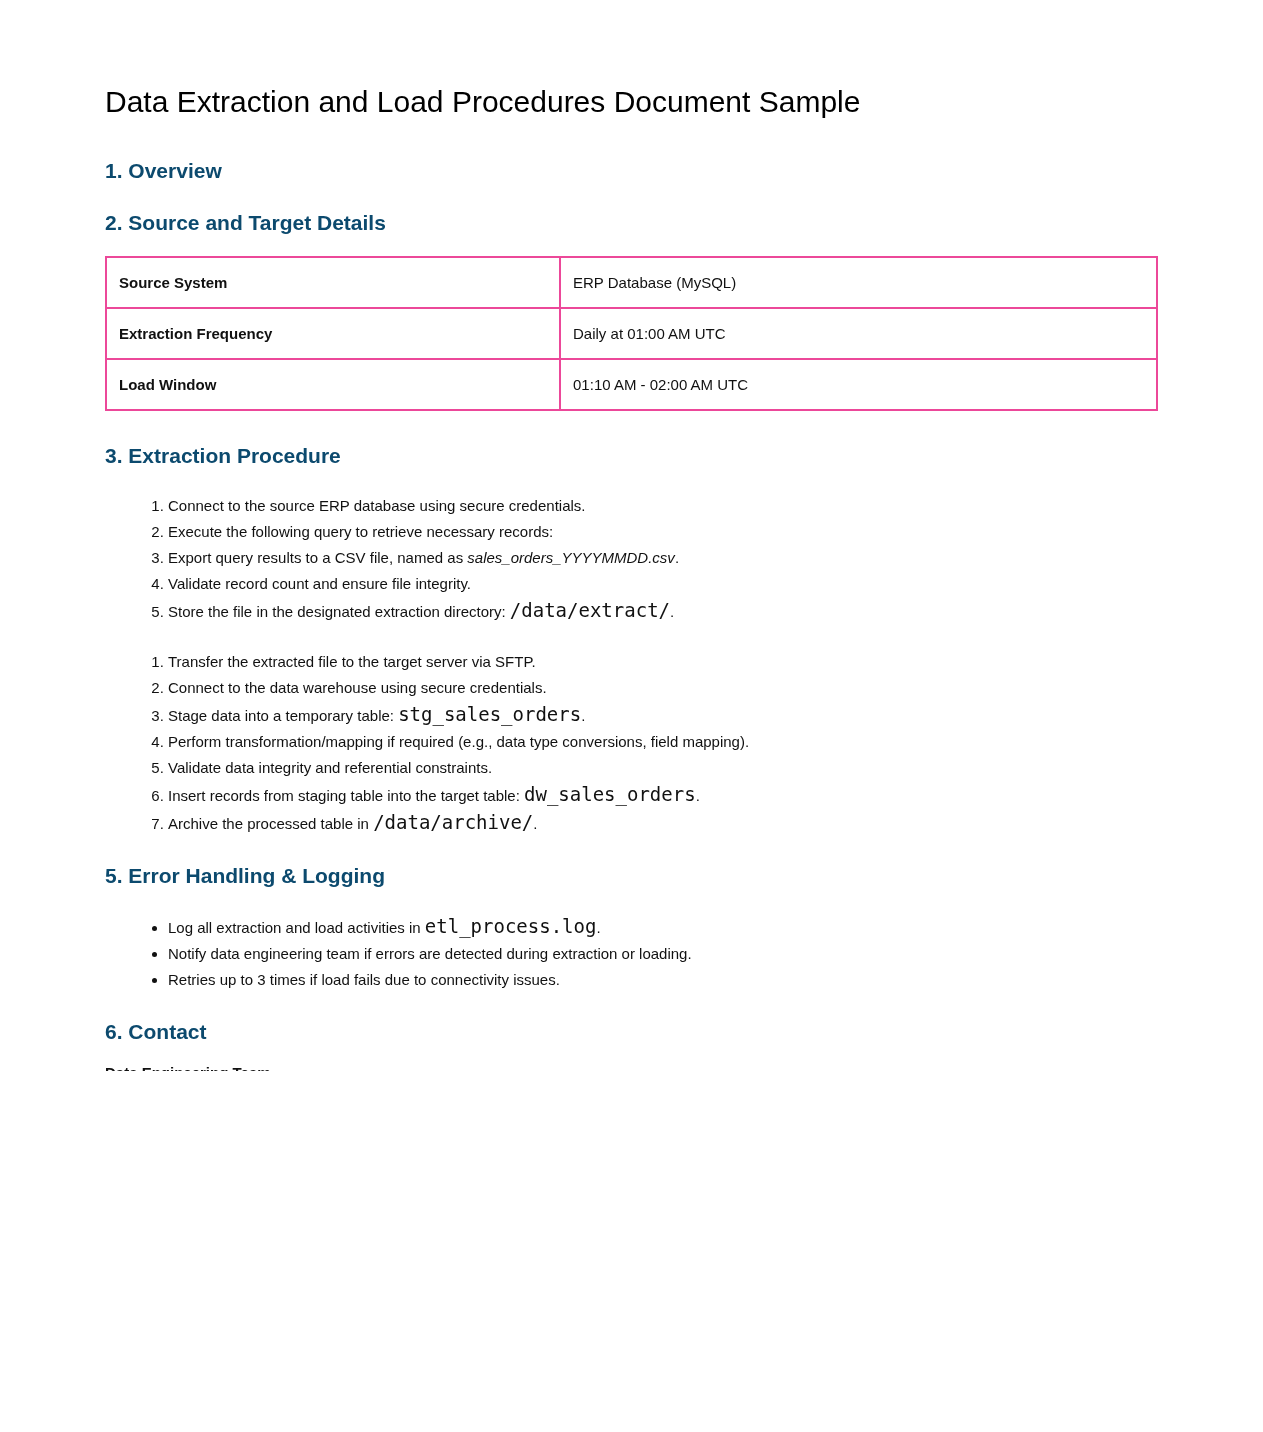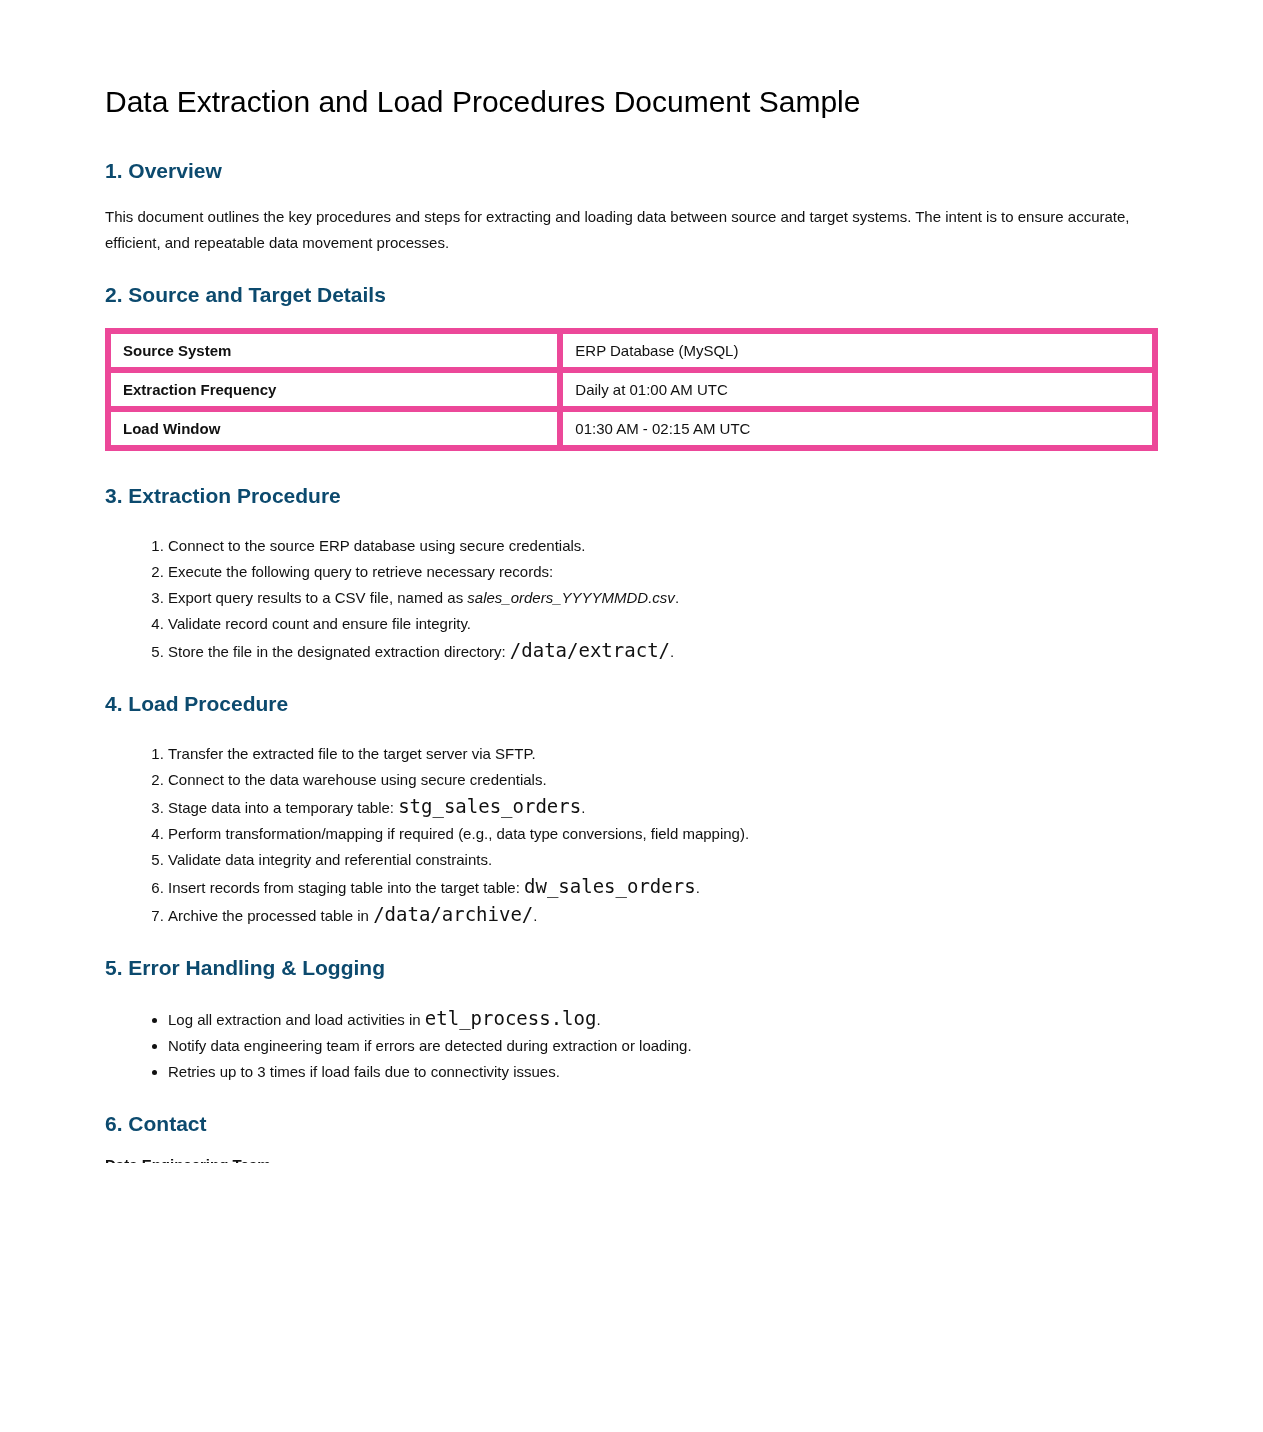--- a/index.html
+++ b/index.html
@@ -34,22 +34,22 @@
     margin: 0;
   }
 
   table.kv-table {
     border-collapse: collapse;
     width: 100%;
     table-layout: fixed;
     margin: 20px 0 32px 0;
   }
   table.kv-table td {
-    border: 6px solid #ec4899;
-    padding: 8px 12px;
+    border: 2px solid #ec4899;
+    padding: 16px 12px;
     height: 34px;
     font-size: 15px;
     vertical-align: middle;
   }
   td.key { font-weight: 700; width: 43.2%; }
 
   ol.steps, ul.bullets {
     margin: 24px 0 0 0;
     padding-left: 63px;
     font-size: 15px;
@@ -84,51 +84,49 @@
   }
 </style>
 </head>
 <body>
 
 <div class="doc">
 
   <h1>Data Extraction and Load Procedures Document Sample</h1>
 
   <h2>1. Overview</h2>
-  <p class="body-text">This document outlines the key procedures and steps for extracting and loading data between source and target systems. The intent is to ensure accurate, efficient, and repeatable data movement processes.</p>
 
   <h2>2. Source and Target Details</h2>
   <table class="kv-table">
     <tbody>
       <tr>
         <td class="key">Source System</td>
         <td class="val">ERP Database (MySQL)</td>
       </tr>
       <tr>
         <td class="key">Extraction Frequency</td>
         <td class="val">Daily at 01:00 AM UTC</td>
       </tr>
       <tr>
         <td class="key">Load Window</td>
-        <td class="val">01:30 AM - 02:15 AM UTC</td>
+        <td class="val">01:10 AM - 02:00 AM UTC</td>
       </tr>
     </tbody>
   </table>
 
   <h2>3. Extraction Procedure</h2>
   <ol class="steps">
     <li><span>Connect to the source ERP database using secure credentials.</span></li>
     <li><span>Execute the following query to retrieve necessary records:</span>
     </li>
     <li><span>Export query results to a CSV file, named as </span><em class="file-name">sales_orders_YYYYMMDD.csv</em><span>.</span></li>
     <li><span>Validate record count and ensure file integrity.</span></li>
     <li><span>Store the file in the designated extraction directory: </span><code class="inline-code">/data/extract/</code><span>.</span></li>
   </ol>
 
-  <h2>4. Load Procedure</h2>
   <ol class="steps">
     <li><span>Transfer the extracted file to the target server via SFTP.</span></li>
     <li><span>Connect to the data warehouse using secure credentials.</span></li>
     <li><span>Stage data into a temporary table: </span><code class="inline-code">stg_sales_orders</code><span>.</span></li>
     <li><span>Perform transformation/mapping if required (e.g., data type conversions, field mapping).</span></li>
     <li><span>Validate data integrity and referential constraints.</span></li>
     <li><span>Insert records from staging table into the target table: </span><code class="inline-code">dw_sales_orders</code><span>.</span></li>
     <li><span>Archive the processed table in </span><code class="inline-code">/data/archive/</code><span>.</span></li>
   </ol>
 

